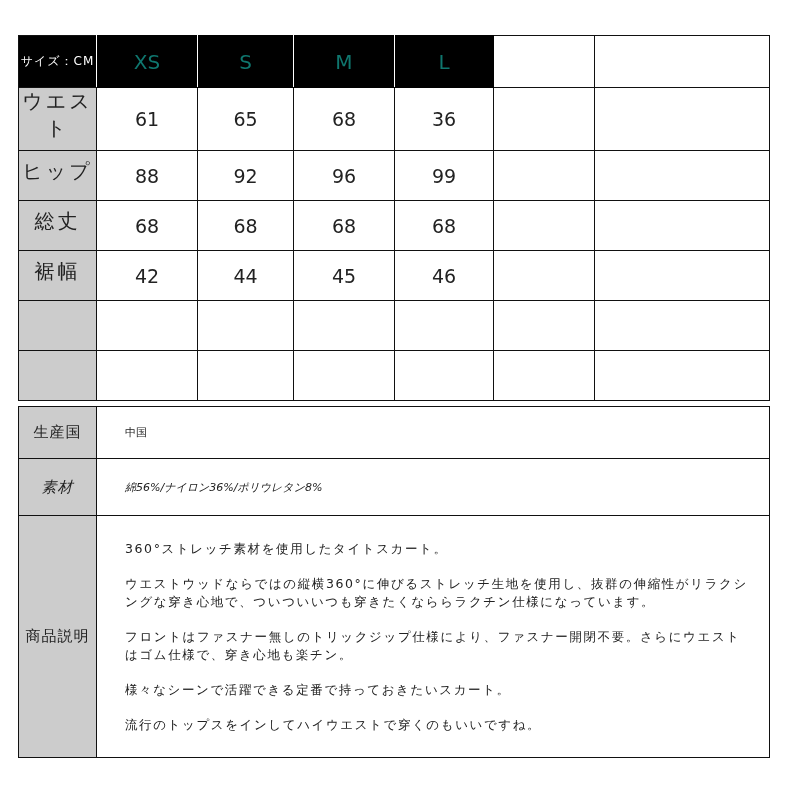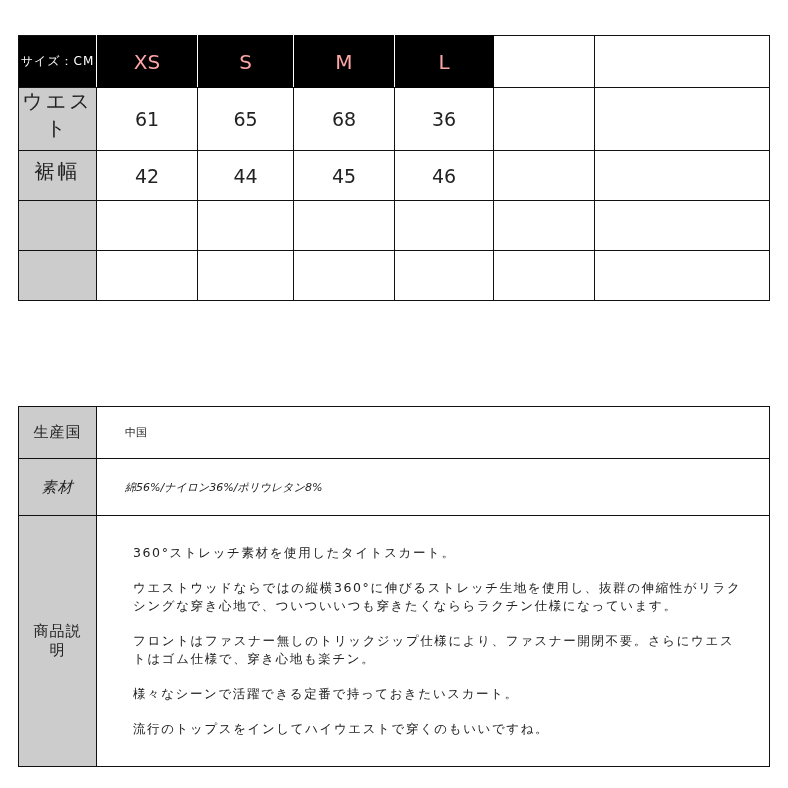--- a/index.html
+++ b/index.html
@@ -13,42 +13,42 @@
     }
     .size-table td {
       border: 1.5px solid #111;
       text-align: center; vertical-align: middle;
       font-size: 19px; color: #222;
       padding: 0;
     }
     .size-table tr.hdr td { height: 52px; }
     .size-table tr.row td { height: 50px; }
     .size-table td.hcell {
-      background: #000; color: #fca5a5; font-size: 20px;
+      background: #000; color: #0f766e; font-size: 20px;
       border-color: #000; border-right: 1.5px solid #fff;
     }
     .size-table td.hcell.last { border-right: 1.5px solid #000; }
     .size-table td.corner {
       background: #000; color: #fff; font-size: 12px;
       border-right: 1.5px solid #fff; letter-spacing: 1px;
     }
     .size-table td.rlabel {
       background: #cccccc; font-size: 20px; letter-spacing: 3px;
       padding-bottom: 8px;
     }
     .size-table td.val { padding-bottom: 0; }
     .size-table td.blank { background: #fff; }
 
     
     .info-table {
       position: absolute; left: 18px; top: 406px;
       border-collapse: collapse; table-layout: fixed;
     }
     .info-table td {
-      border: 1.5px solid #111; vertical-align: middle; padding: 8px;
+      border: 1.5px solid #111; vertical-align: middle; padding: 0;
     }
     .info-table td.ilabel {
       background: #cccccc; text-align: center; font-size: 15px; color: #222;
       letter-spacing: 1px;
     }
     .info-table td.ivalue {
       padding-left: 28px; font-size: 11px; color: #222;
     }
     .info-table tr.r1 td { height: 52px; }
     .info-table tr.r2 td { height: 57px; font-style: italic; }
@@ -82,20 +82,38 @@
     <td class="hcell last">L</td>
     <td class="blank"></td>
     <td class="blank"></td>
   </tr>
   <tr class="row">
     <td class="rlabel">ウエスト</td>
     <td class="val">61</td>
     <td class="val">65</td>
     <td class="val">68</td>
     <td class="val">36</td>
+    <td class="val"></td>
+    <td class="val"></td>
+  </tr>
+  <tr class="row">
+    <td class="rlabel">ヒップ</td>
+    <td class="val">88</td>
+    <td class="val">92</td>
+    <td class="val">96</td>
+    <td class="val">99</td>
+    <td class="val"></td>
+    <td class="val"></td>
+  </tr>
+  <tr class="row">
+    <td class="rlabel">総丈</td>
+    <td class="val">68</td>
+    <td class="val">68</td>
+    <td class="val">68</td>
+    <td class="val">68</td>
     <td class="val"></td>
     <td class="val"></td>
   </tr>
   <tr class="row">
     <td class="rlabel">裾幅</td>
     <td class="val">42</td>
     <td class="val">44</td>
     <td class="val">45</td>
     <td class="val">46</td>
     <td class="val"></td>

